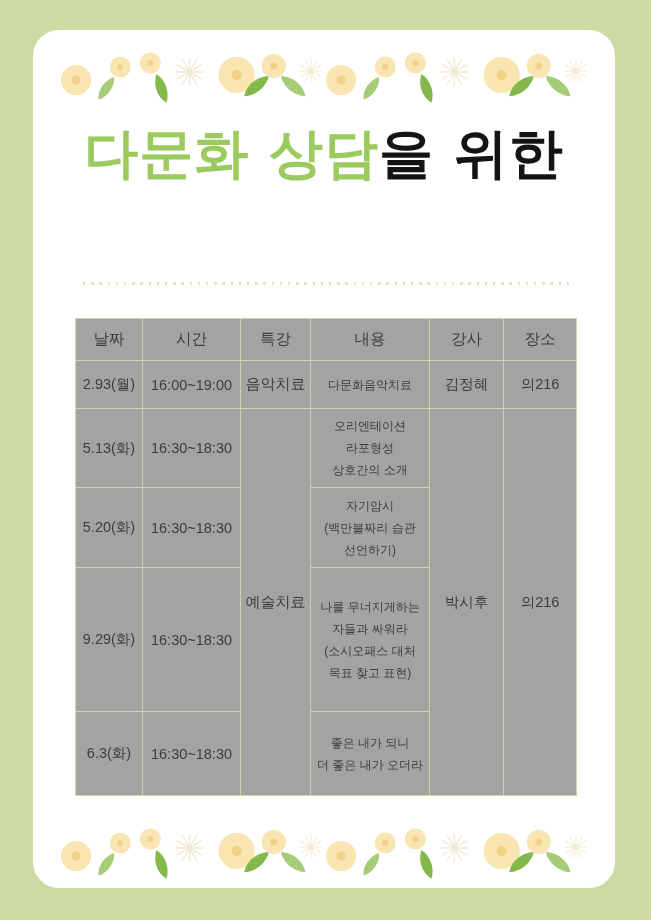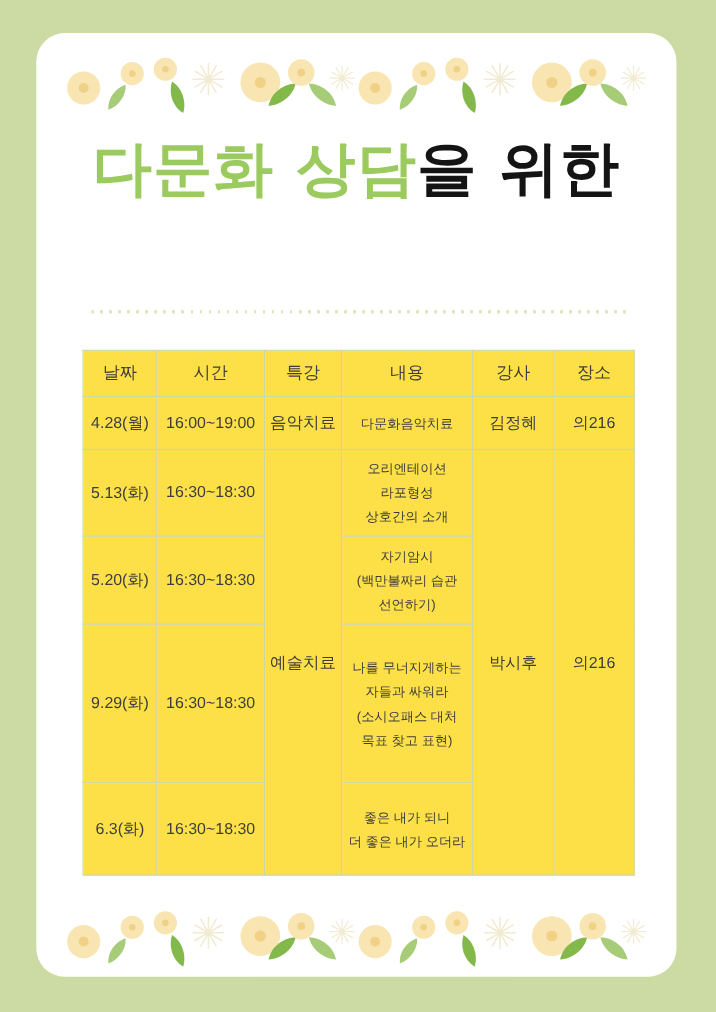--- a/index.html
+++ b/index.html
@@ -53,21 +53,21 @@
   }
 
   table.schedule {
     position: absolute;
     left: 42px; top: 288px;
     width: 501px;
     border-collapse: collapse;
     table-layout: fixed;
   }
   table.schedule th, table.schedule td {
-    background: #fde047;
+    background: #a3a3a3;
     border: 1.5px solid #cbd7a6;
     text-align: center;
     vertical-align: middle;
     color: #3d3d3d;
     font-size: 14.5px;
     font-weight: 400;
     padding: 2px 3px;
   }
   table.schedule th { font-size: 15.5px; font-weight: 500; }
   table.schedule td.bold { font-weight: 400; font-size: 15px; }
@@ -149,21 +149,21 @@
           <th>날짜</th>
           <th>시간</th>
           <th>특강</th>
           <th>내용</th>
           <th>강사</th>
           <th>장소</th>
         </tr>
       </thead>
       <tbody>
         <tr class="r-1">
-          <td>4.28(월)</td>
+          <td>2.93(월)</td>
           <td>16:00~19:00</td>
           <td class="bold">음악치료</td>
           <td class="content">다문화음악치료</td>
           <td>김정혜</td>
           <td>의216</td>
         </tr>
         <tr class="r-2">
           <td>5.13(화)</td>
           <td>16:30~18:30</td>
           <td class="bold" rowspan="4">예술치료</td>

